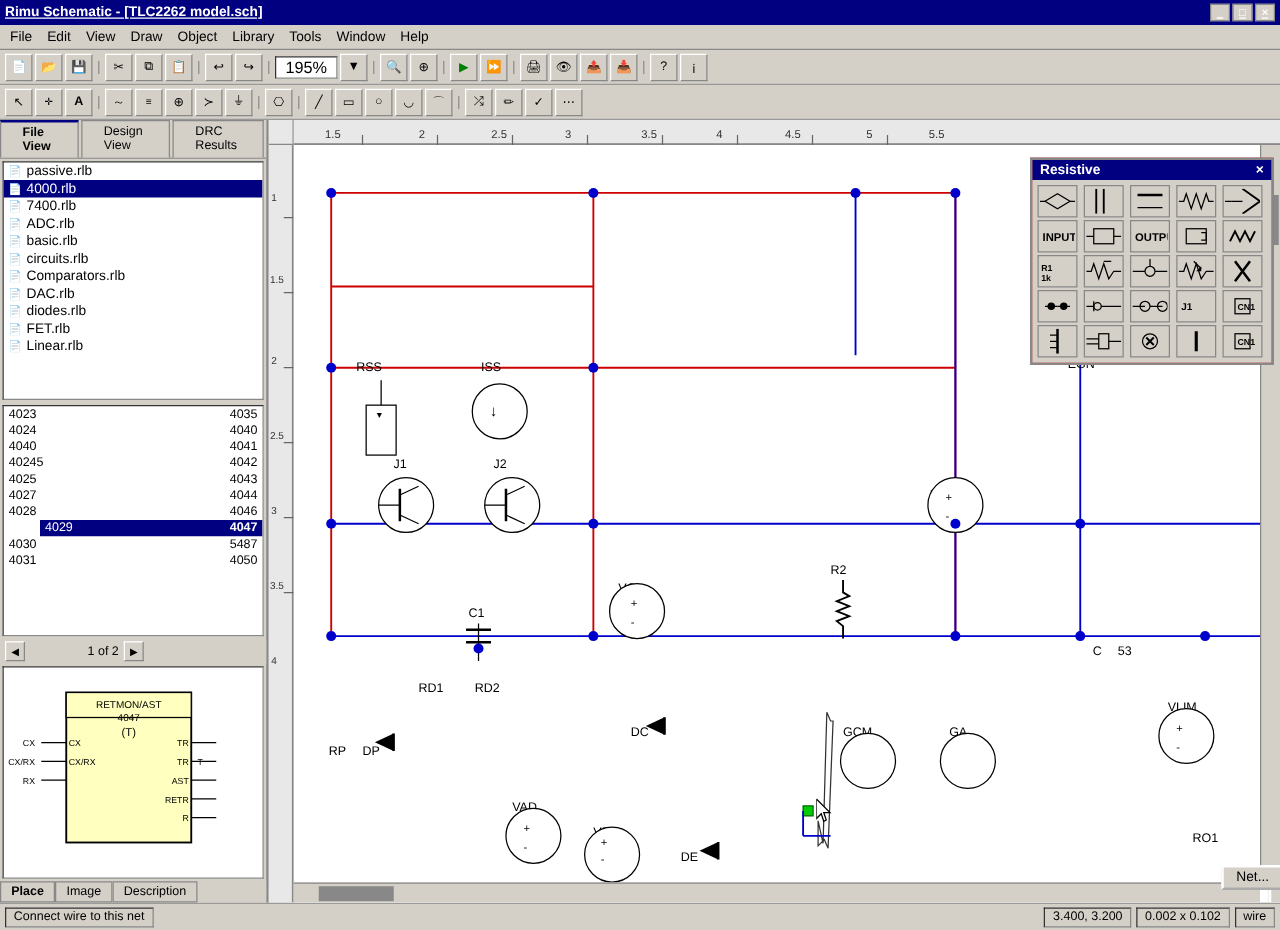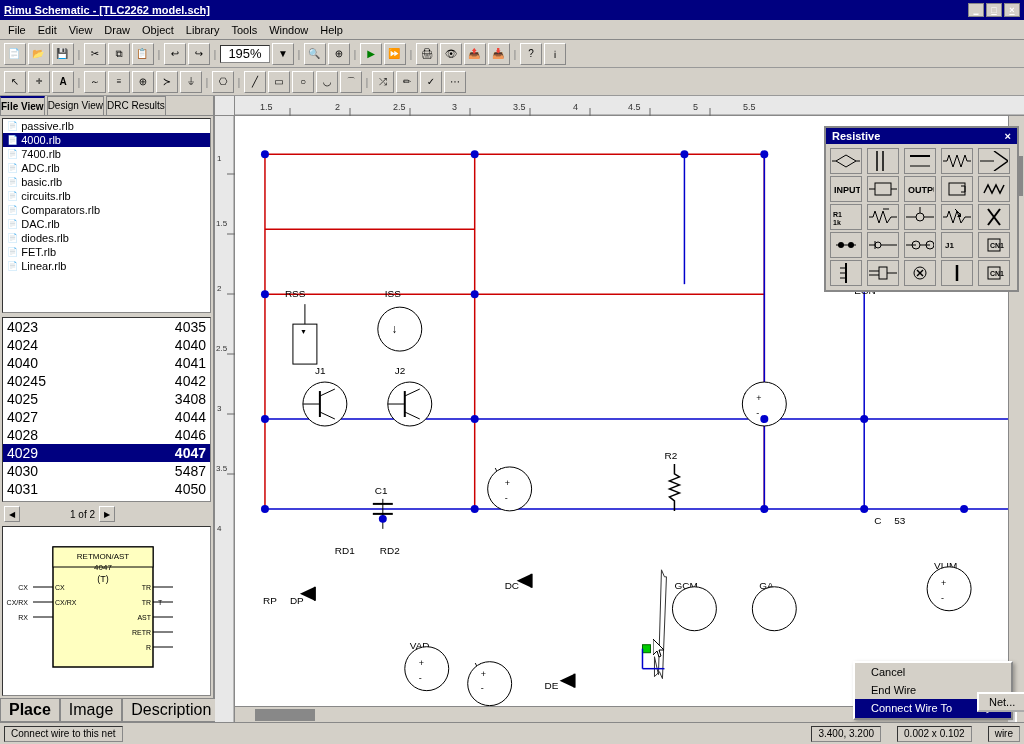--- a/index.html
+++ b/index.html
@@ -99,21 +99,21 @@
       flex-direction: column;
     }
     
     
     #panel-tabs {
       display: flex;
       background: #d4d0c8;
       border-bottom: 1px solid #888;
     }
     .panel-tab {
-      padding: 3px 0;
+      padding: 3px 17px;
       font-size: 10px;
       cursor: pointer;
       border: 1px solid #888;
       border-bottom: none;
       background: #d4d0c8;
       margin-right: 2px;
     }
     .panel-tab.active {
       background: #d4d0c8;
       font-weight: bold;
@@ -136,43 +136,43 @@
       gap: 3px;
       cursor: pointer;
       white-space: nowrap;
     }
     .tree-item.selected { background: #000080; color: white; }
     .tree-icon { font-size: 9px; }
     .list-row {
       display: flex;
       justify-content: space-between;
       padding: 1px 4px;
-      font-size: 14px;
+      font-size: 10px;
       cursor: pointer;
     }
-    .list-row.selected { background: #000080; color: white; }
+    .list-row.selected { background: #000080; color: white; margin-left: 29px; }
     
     
     #comp-preview {
       height: 170px;
       background: white;
       border: 1px inset #888;
       margin: 2px;
       position: relative;
       overflow: hidden;
     }
     
     
     #bottom-tabs {
       display: flex;
       background: #d4d0c8;
     }
     .bottom-tab {
       padding: 2px 8px;
-      font-size: 16px;
+      font-size: 10px;
       border: 1px solid #888;
       cursor: pointer;
       background: #d4d0c8;
     }
     .bottom-tab.active { background: #d4d0c8; font-weight: bold; }
     
     
     #schematic {
       flex: 1;
       background: white;
@@ -299,21 +299,21 @@
     
     
     #statusbar {
       height: 22px;
       background: #d4d0c8;
       border-top: 1px solid #888;
       display: flex;
       align-items: center;
       padding: 0 4px;
       font-size: 10px;
-      gap: 16px;
+      gap: 4px;
     }
     .status-section {
       display: flex;
       align-items: center;
       padding: 0 6px;
       border: 1px inset #888;
       height: 16px;
     }
     .status-separator { flex: 1; }
     
@@ -465,21 +465,21 @@
       <div class="list-row">
           <span>4040</span>
           <span>4041</span>
         </div>
       <div class="list-row">
           <span>40245</span>
           <span>4042</span>
         </div>
       <div class="list-row">
           <span>4025</span>
-          <span>3408</span>
+          <span>4043</span>
         </div>
       <div class="list-row">
           <span>4027</span>
           <span>4044</span>
         </div>
       <div class="list-row">
           <span>4028</span>
           <span>4046</span>
         </div>
       <div class="list-row selected">
@@ -900,32 +900,20 @@
           </div>
           <div class="res-cell">
             <svg width="28" height="20" viewBox="0 0 28 20">
                 <rect x="8" y="4" width="12" height="12" fill="none" stroke="black"></rect>
                 <text x="10" y="13" font-size="7">CN1</text>
               </svg>
           </div>
         </div>
       </div>
 
-      <div id="context-menu">
-        <div class="ctx-item">
-          <span>Cancel</span>
-        </div>
-        <div class="ctx-item">
-          <span>End Wire</span>
-        </div>
-        <div class="ctx-item highlighted">
-          <span>Connect Wire To</span>
-          <span>▶</span>
-        </div>
-      </div>
 
       <div style="position:absolute;left:742px;top:576px;z-index:1002;background:#d4d0c8;border:2px outset #fff;padding:2px 10px;font-size:11px;cursor:pointer;">
         <span>Net...</span>
       </div>
 
       <div id="submenu">
         <div class="sub-item">GND</div>
         <div class="sub-item">AGND</div>
 
       </div>

